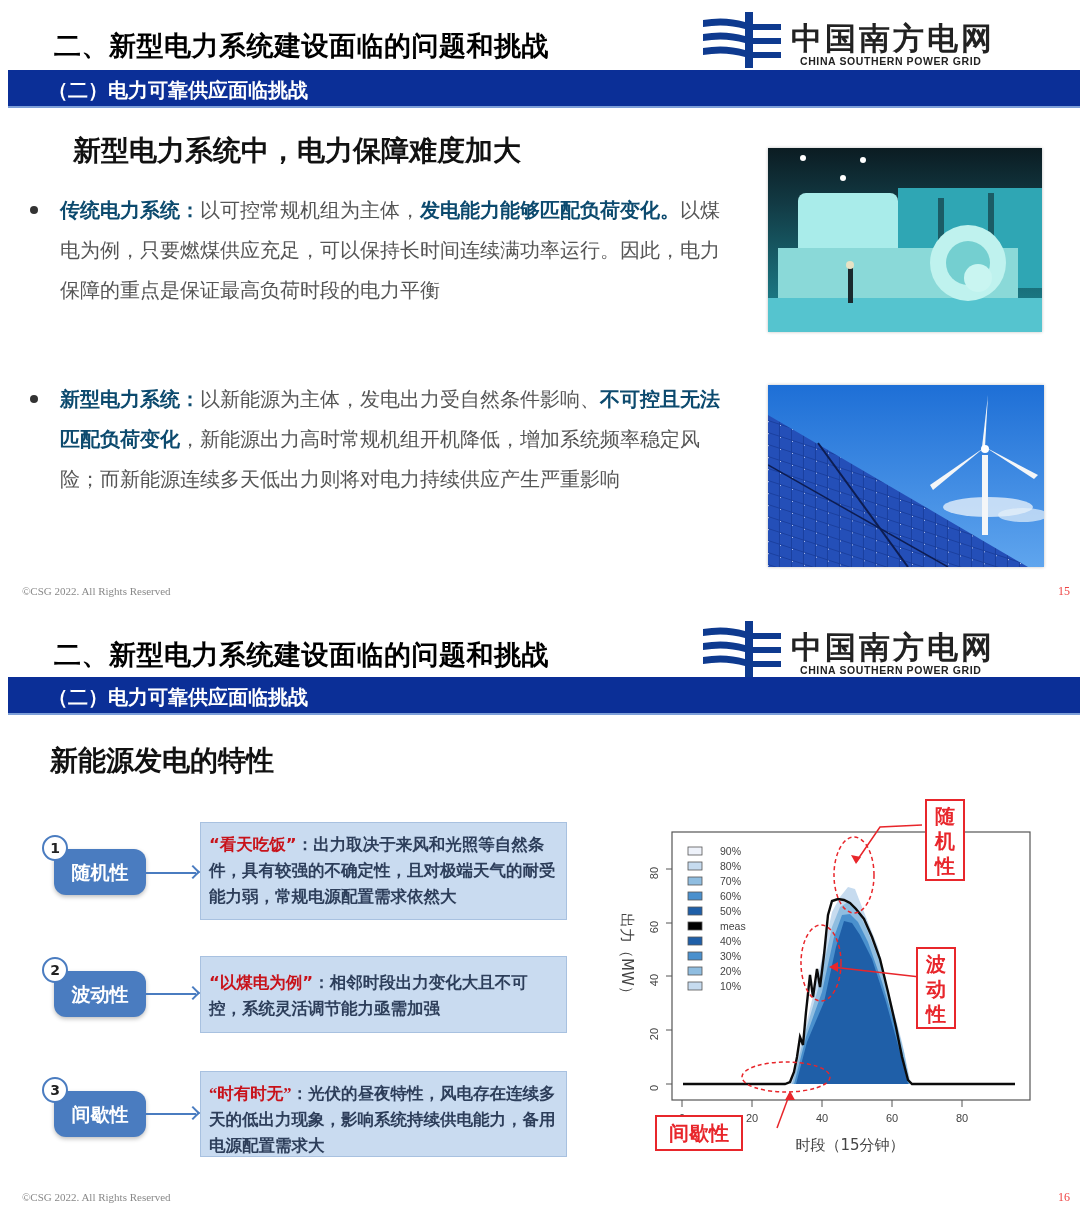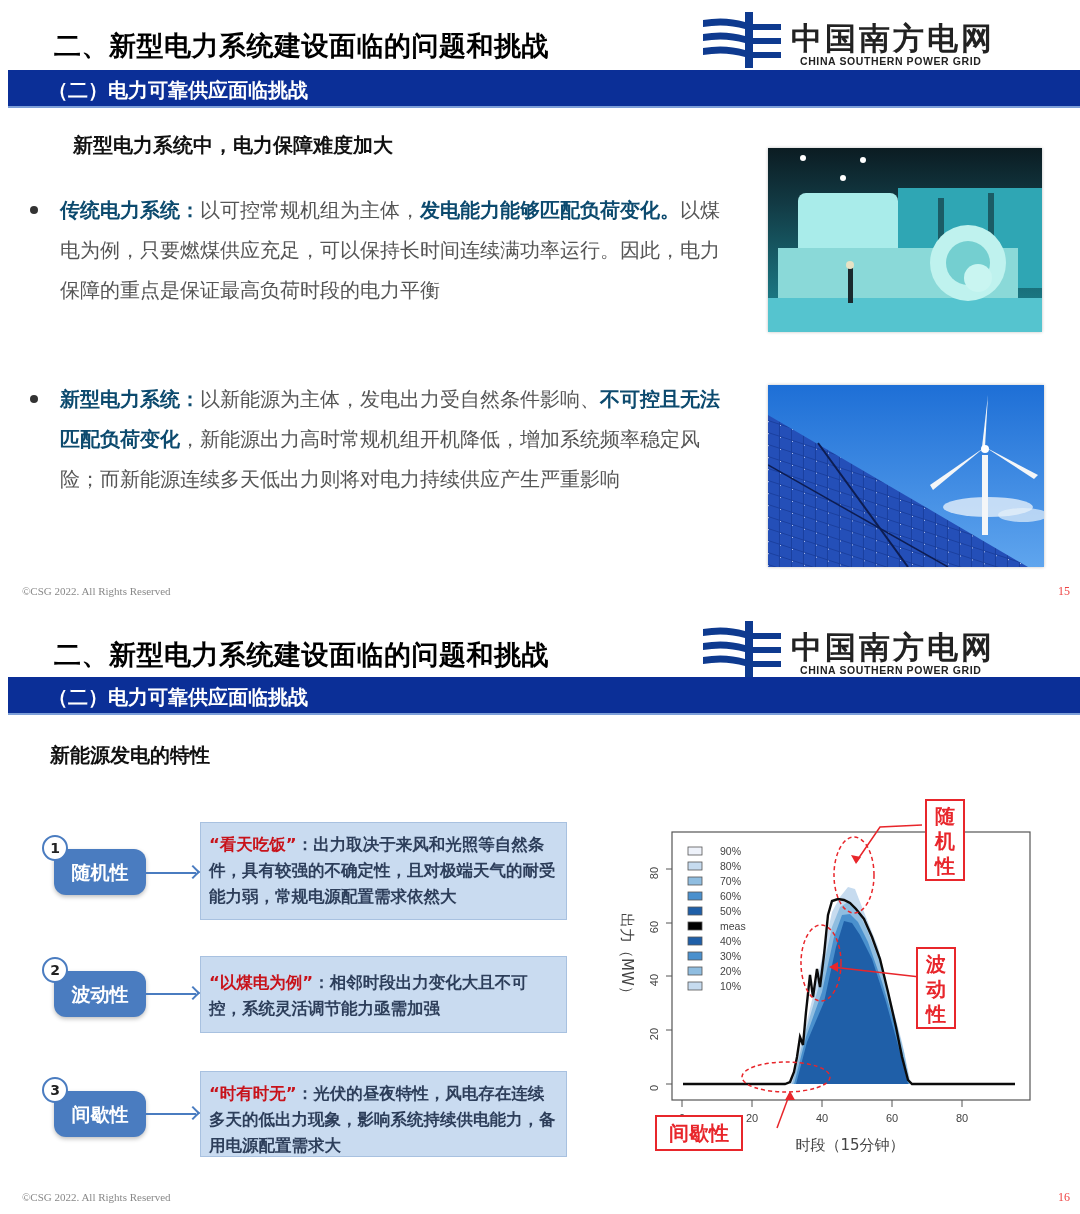--- a/index.html
+++ b/index.html
@@ -7,21 +7,21 @@
   .slide { position: absolute; left: 0; width: 1080px; background: #fff; }
   .slide1 { top: 0; height: 607px; }
   .slide2 { top: 607px; height: 607px; }
   .main-title { position: absolute; left: 46px; font-size: 27px; font-weight: bold; color: #000000; letter-spacing: 0.5px; margin-left: 8px; }
   .logo { position: absolute; left: 703px; width: 345px; height: 56px; }
   .logo-mark { position: absolute; left: 0; top: 0; width: 80px; height: 56px; }
   .logo-cn { position: absolute; left: 88px; top: 6px; font-size: 31px; font-weight: bold; color: #222; letter-spacing: 3px; }
   .logo-en { position: absolute; left: 97px; top: 43px; font-size: 10.5px; font-weight: bold; color: #222; letter-spacing: 0.6px; font-family: "Liberation Sans", sans-serif; }
   .band { position: absolute; left: 8px; width: 1080px; height: 38px; background: #0b2f97; border-bottom: 2px solid #7d9fd8; }
   .band-text { position: absolute; left: 40px; top: 7px; font-size: 20px; font-weight: bold; color: #fff; }
-  .section-title { position: absolute; font-size: 20px; font-weight: bold; color: #111; }
+  .section-title { position: absolute; font-size: 28px; font-weight: bold; color: #111; }
   .bullet { position: absolute; left: 30px; width: 690px; font-size: 20px; line-height: 40px; color: #555; }
   .bullet-dot { position: absolute; left: 0; top: 16px; width: 8px; height: 8px; border-radius: 50%; background: #333; }
   .bullet-body { margin-left: 30px; }
   .b { font-weight: bold; color: #0c4a6e; }
   .photo { position: absolute; overflow: hidden; box-shadow: 0 0 3px rgba(0,0,0,0.25); }
   .footer { position: absolute; left: 22px; font-size: 11px; color: #888; font-family: "Liberation Serif", serif; }
   .page-num { position: absolute; right: 10px; font-size: 12px; color: #ef4444; font-family: "Liberation Serif", serif; }
   .feat-pill { position: absolute; left: 54px; width: 92px; height: 46px; background: #4a7cc0; border-radius: 12px; color: #fff; font-weight: bold; font-size: 19px; text-align: center; line-height: 46px; box-shadow: 0 2px 4px rgba(0,0,0,0.25); }
   .feat-num { position: absolute; left: -12px; top: -14px; width: 26px; height: 26px; border-radius: 50%; background: #fff; border: 2px solid #4a7cc0; color: #222; font-size: 14px; line-height: 22px; text-align: center; font-weight: bold; }
   .feat-arrow { position: absolute; left: 146px; height: 2px; width: 50px; background: #4a7cc0; }
@@ -168,21 +168,21 @@
   <div class="feat-arrow" style="top:386px;" data-name="arrow-right-icon"></div>
   <div class="feat-box" style="top:349px; height:77px; padding-top:13px;" data-name="feature-volatility-description">
     <span class="feat-key" data-name="feature-keyword">“以煤电为例”</span><span data-name="feature-text">：相邻时段出力变化大且不可控，系统灵活调节能力亟需加强</span>
   </div>
 
   <div class="feat-pill" style="top:484px;" data-name="feature-intermittency-pill">
     <span class="feat-num" data-name="number-badge">3</span>
     <span data-name="feature-label">间歇性</span>
   </div>
   <div class="feat-arrow" style="top:506px;" data-name="arrow-right-icon"></div>
-  <div class="feat-box" style="top:464px; height:86px;" data-name="feature-intermittency-description">
+  <div class="feat-box" style="top:464px; height:86px;font-family:Liberation Serif, serif;" data-name="feature-intermittency-description">
     <span class="feat-key" data-name="feature-keyword">“时有时无”</span><span data-name="feature-text">：光伏的昼夜特性，风电存在连续多天的低出力现象，影响系统持续供电能力，备用电源配置需求大</span>
   </div>
 
   <div class="chart-wrap" style="top:180px;" data-name="output-probability-chart">
     <svg width="470" height="400" viewBox="0 0 470 400" data-name="fan-chart-svg">
 
       <rect x="72" y="45" width="358" height="268" fill="#fff" stroke="#555" stroke-width="1.2"></rect>
 
       <path d="M190 297 L206 238 L220 180 L232 125 L240 110 L248 100 L255 102 L262 120 L278 160 L290 210 L302 255 L311 297 Z" fill="#c6dbef"></path>
       <path d="M192 297 L206 243 L220 195 L232 140 L240 120 L248 115 L256 120 L266 140 L280 175 L292 220 L304 265 L310 297 Z" fill="#8fbde0"></path>

